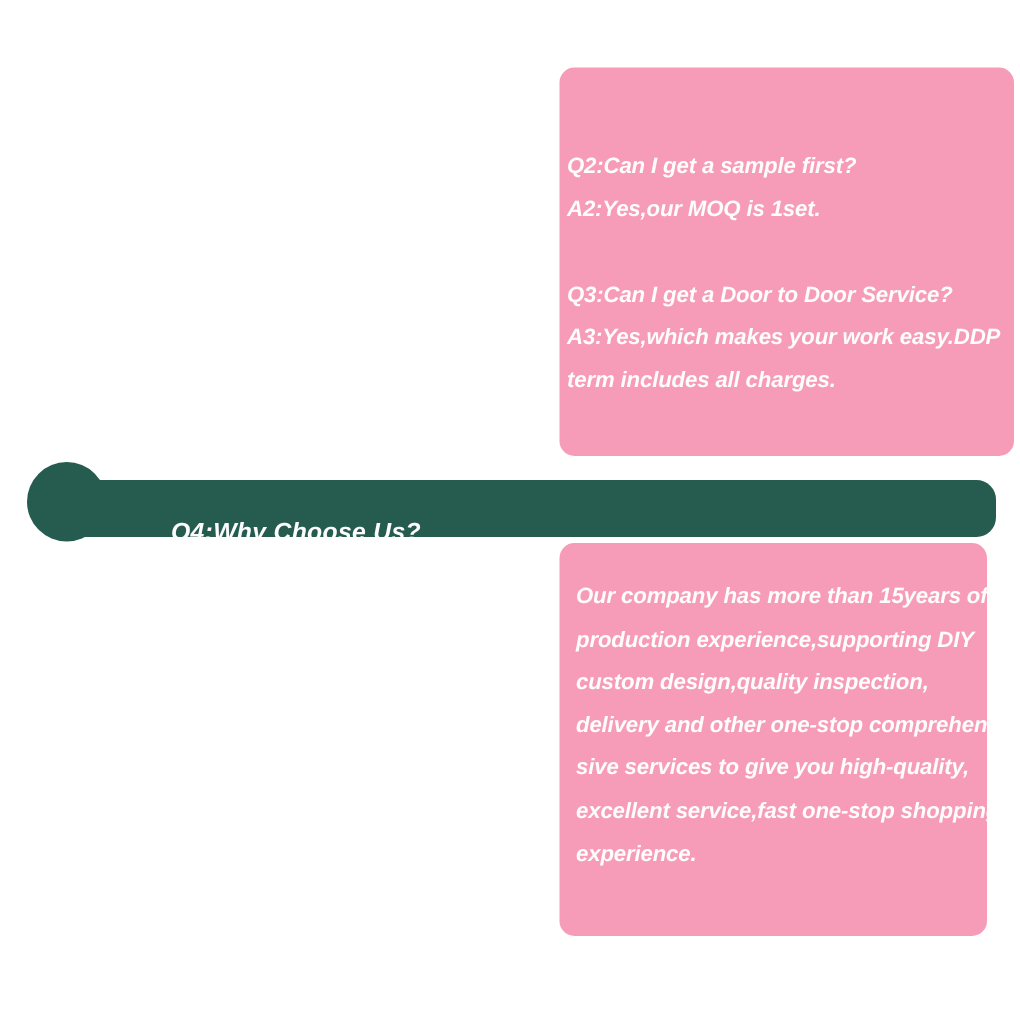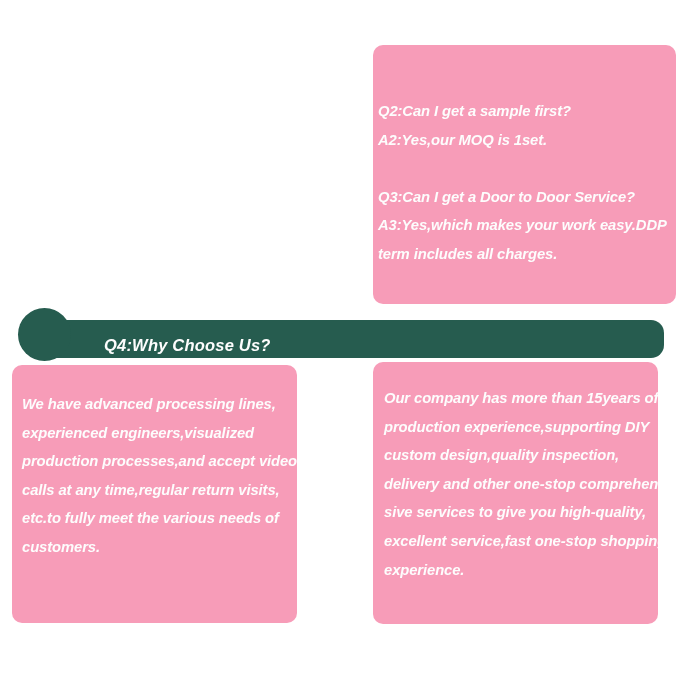--- a/index.html
+++ b/index.html
@@ -62,21 +62,21 @@
   .banner-circle {
     position: absolute;
     left: 18px; top: 308px;
     width: 53px; height: 53px;
     background: var(--banner-teal, #265c4f);
     border-radius: 50%;
   }
   .banner-title {
     position: absolute;
     left: 98px; top: 329px;
-    margin: 6px;
+    margin: 16px;
     font-style: italic;
     font-weight: 700;
     font-size: 16.5px;
     line-height: 20px;
     letter-spacing: 0.2px;
     color: var(--text-white, #fdfdfd);
     white-space: pre;
   }
 </style>
 </head>
@@ -93,28 +93,20 @@
 A3:Yes,which makes your work easy.DDP
 term includes all charges.</p>
   </section>
 
   <div>
     <span class="banner-bar"></span>
     <span class="banner-circle"></span>
     <p class="banner-title">Q4:Why Choose Us?</p>
   </div>
 
-  <section class="card" id="card-why-left">
-    <p class="card-text">We have advanced processing lines,
-experienced engineers,visualized
-production processes,and accept video
-calls at any time,regular return visits,
-etc.to fully meet the various needs of
-customers.</p>
-  </section>
 
   <section class="card" id="card-why-right">
     <p class="card-text">Our company has more than 15years of
 production experience,supporting DIY
 custom design,quality inspection,
 delivery and other one-stop comprehen-
 sive services to give you high-quality,
 excellent service,fast one-stop shopping
 experience.</p>
   </section>

